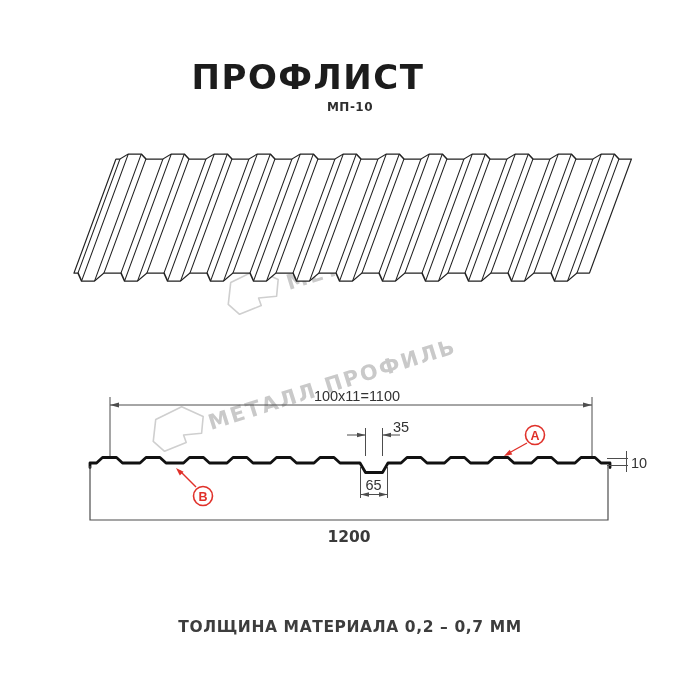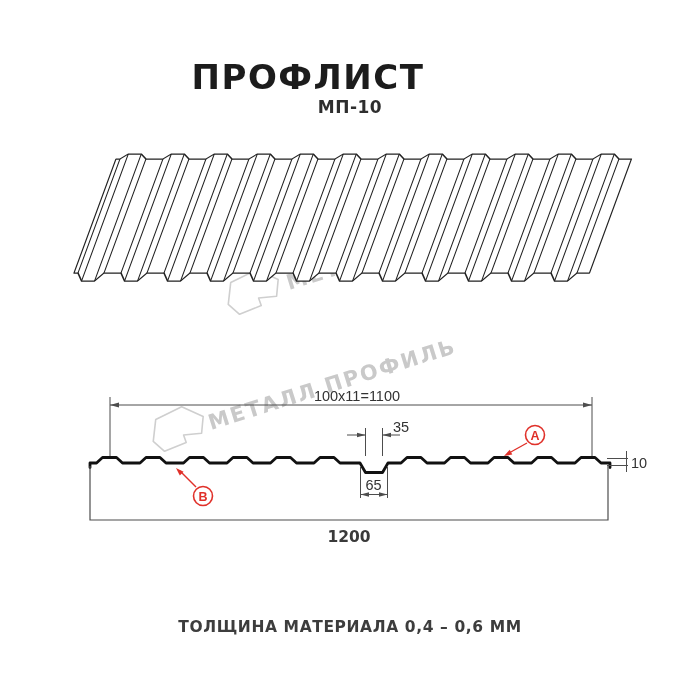--- a/index.html
+++ b/index.html
@@ -7,21 +7,21 @@
     width:700px;height:700px;background:#ffffff;position:relative;
     font-family:"DejaVu Sans","Liberation Sans",sans-serif;overflow:hidden;
   }
   .page{position:absolute;inset:0;}
   .title{
     position:absolute;top:60px;left:0;width:616px;text-align:center;
     font-size:34px;font-weight:bold;letter-spacing:1.5px;color:#1c1c1c;line-height:34px;
   }
   .subtitle{
     position:absolute;top:99px;left:0;width:700px;text-align:center;
-    font-size:17px;font-weight:600;letter-spacing:0.5px;color:#2e2e2e;line-height:17px;
+    font-size:12px;font-weight:600;letter-spacing:0.5px;color:#2e2e2e;line-height:17px;
   }
   .footer-note{
     position:absolute;top:619px;left:0;width:700px;text-align:center;
     font-size:15.5px;font-weight:700;letter-spacing:0.6px;color:#3d3d3d;line-height:17px;
   }
   svg{position:absolute;left:0;top:0;}
   text.dim{font-family:"Liberation Sans",sans-serif;font-size:14.5px;fill:#333;}
   text.dim-round{font-family:"DejaVu Sans",sans-serif;font-size:15.5px;font-weight:600;fill:#3a3a3a;}
   text.wm{font-family:"DejaVu Sans",sans-serif;font-size:21px;font-weight:bold;fill:#c9c9c9;letter-spacing:2px;}
   text.callout{font-family:"Liberation Sans",sans-serif;font-size:12.5px;font-weight:bold;fill:#e0312a;}
@@ -117,15 +117,15 @@
       <g>
         <line x1="196" y1="487" x2="180" y2="471" stroke="#e0312a" stroke-width="1.4"></line>
         <polygon points="176,468 179.8,475.6 183.6,471.8" fill="#e0312a"></polygon>
         <circle cx="203" cy="496" r="9.5" fill="#ffffff" stroke="#e0312a" stroke-width="1.6"></circle>
         <text class="callout" x="203" y="500.5" text-anchor="middle">B</text>
       </g>
 
     </g>
   </svg>
 
-  <div class="footer-note">ТОЛЩИНА МАТЕРИАЛА 0,4 – 0,6 ММ</div>
+  <div class="footer-note">ТОЛЩИНА МАТЕРИАЛА 0,2 – 0,7 ММ</div>
 
 </div>
 
 </body></html>

